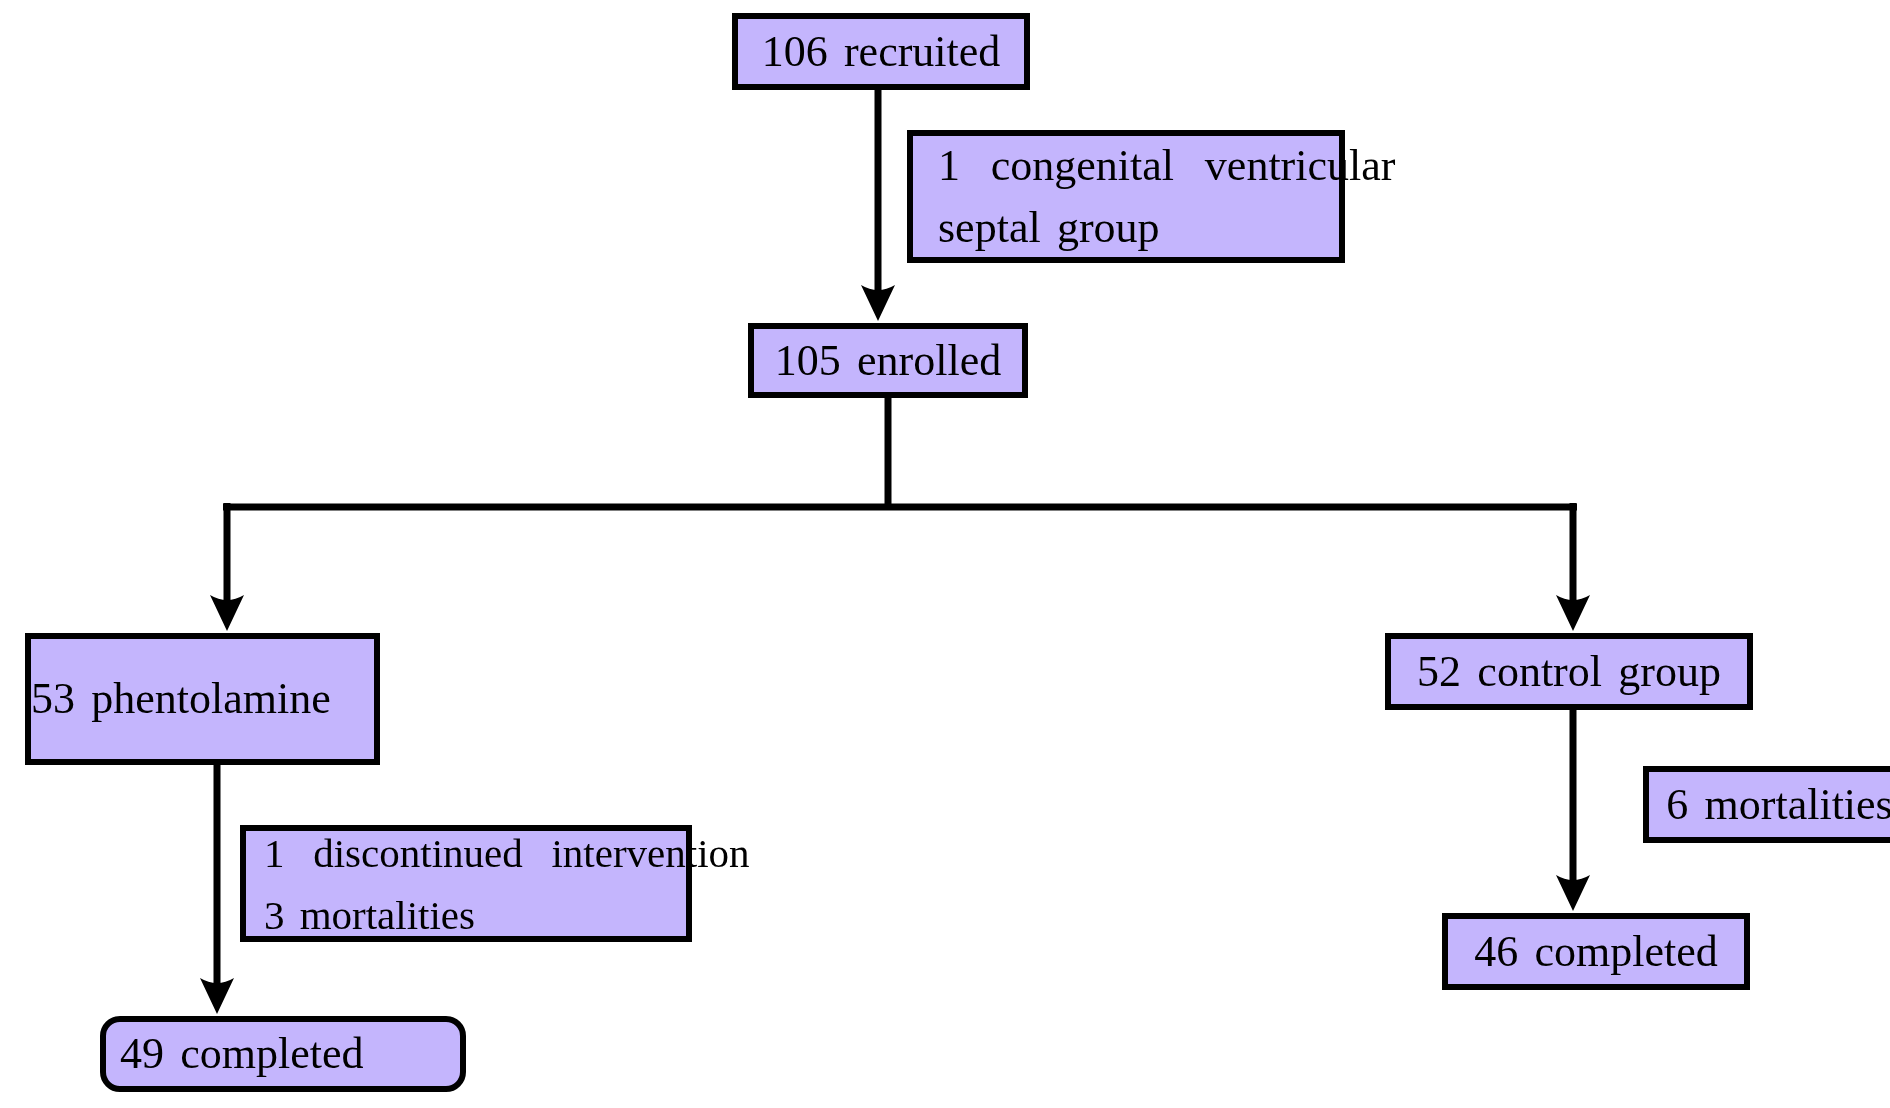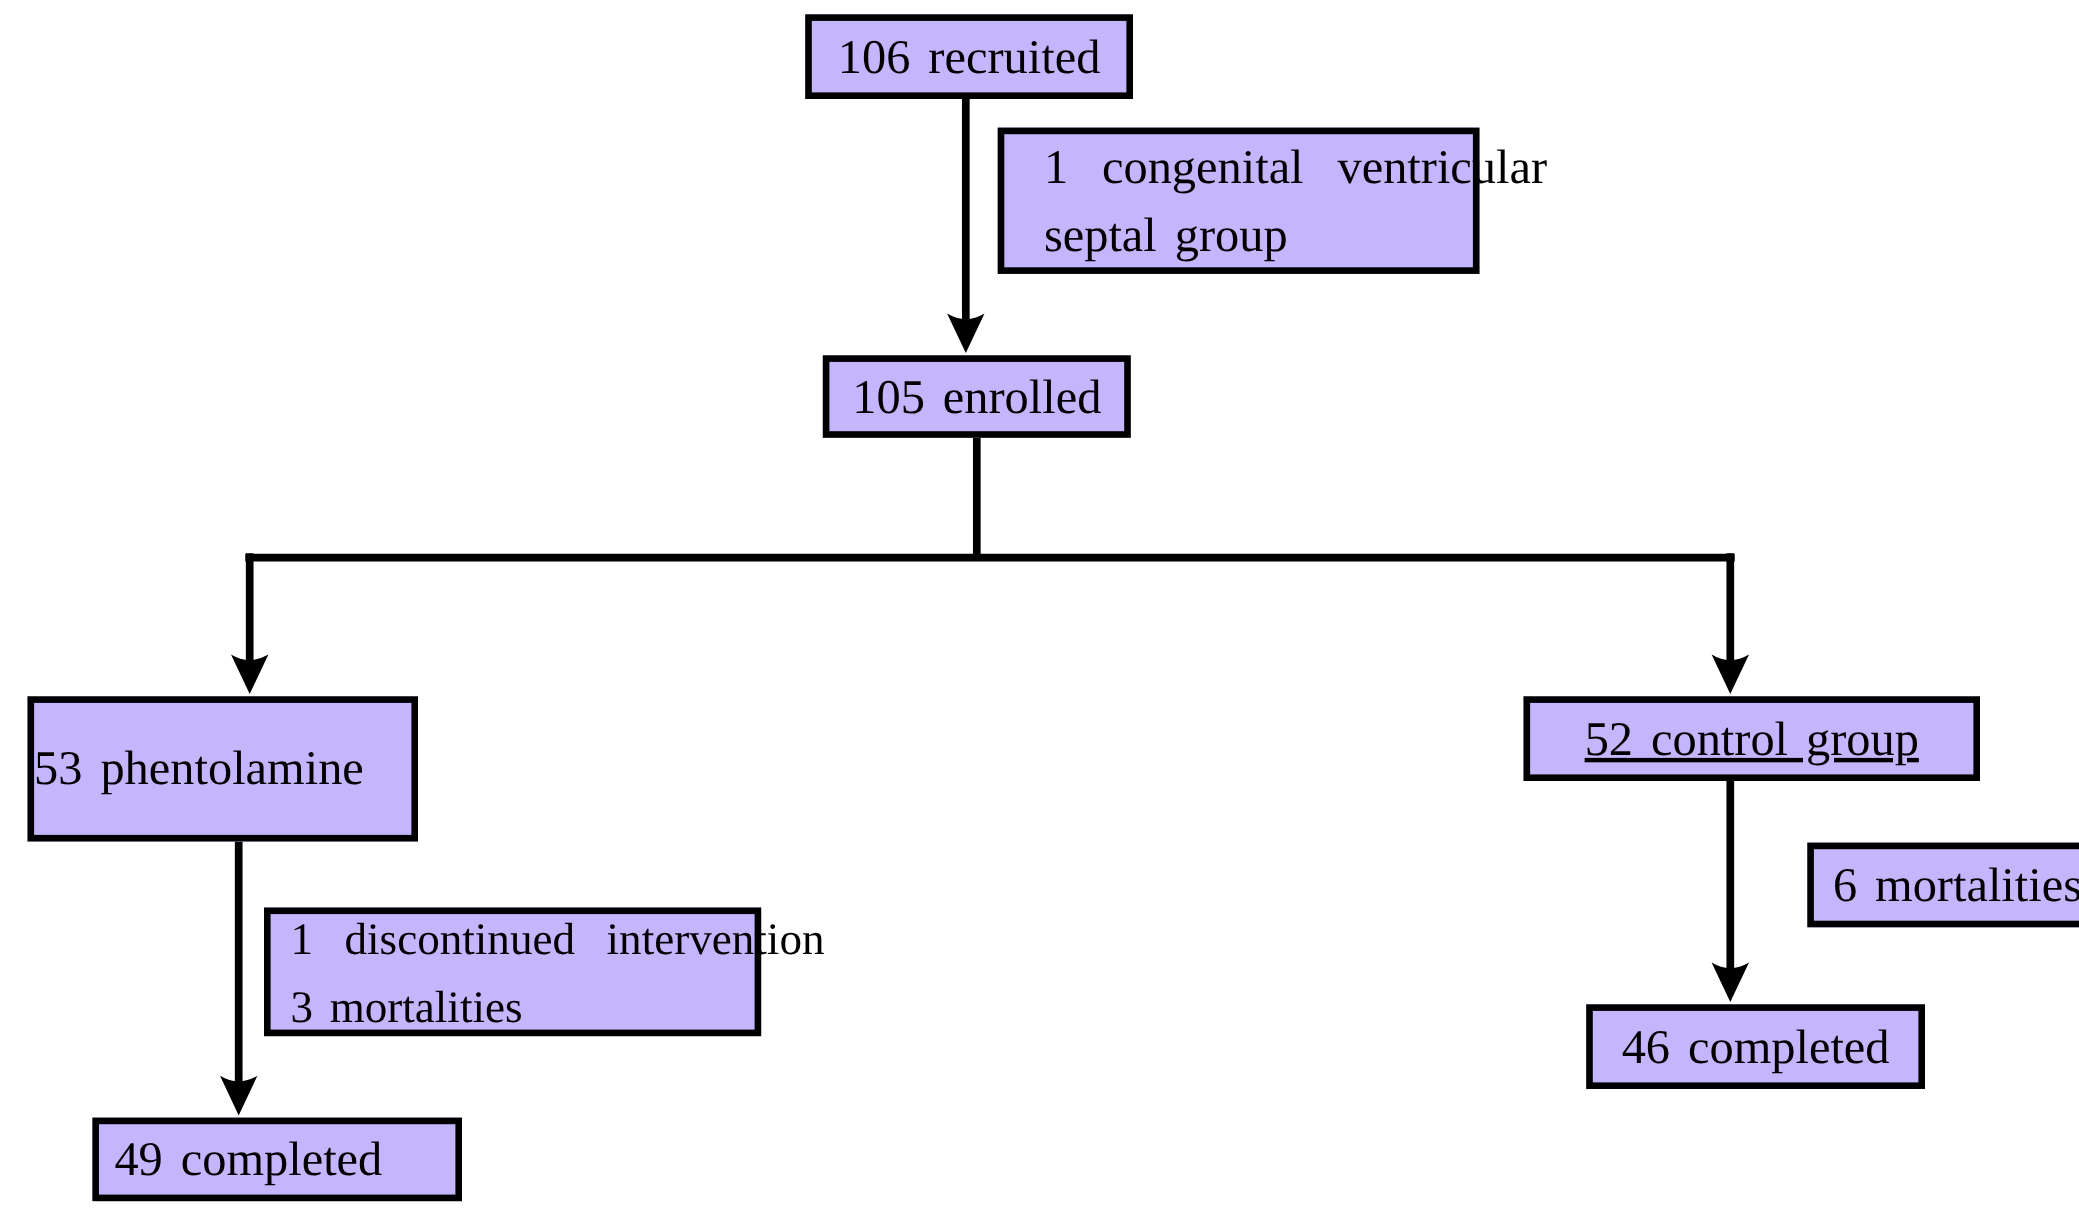--- a/index.html
+++ b/index.html
@@ -40,27 +40,27 @@
   }
   .left-pad {
     display: flex;
     flex-direction: column;
     justify-content: center;
   }
   .wide-space { word-spacing: 0.45em; }
 
   
   #box-recruited        { left: 732px;  top: 13px;   width: 298px; height: 77px;  }
-  #box-exclusion-top    { left: 907px;  top: 116px;  width: 438px; height: 133px; padding-left: 36px; }
+  #box-exclusion-top    { left: 907px;  top: 130px;  width: 438px; height: 133px; padding-left: 25px; }
   #box-enrolled         { left: 748px;  top: 323px;  width: 280px; height: 75px;  }
   #box-treatment        { left: 25px;   top: 633px;  width: 355px; height: 132px; }
-  #box-control          { left: 1385px; top: 633px;  width: 415px; height: 77px; text-decoration: underline;  }
+  #box-control          { left: 1385px; top: 633px;  width: 368px; height: 77px;  }
   #box-excl-treatment   { left: 240px;  top: 825px;  width: 452px; height: 117px; padding-left: 18px; font-size: 41px; }
   #box-excl-control     { left: 1595px; top: 766px;  width: 273px; height: 77px; margin-left: 48px;  }
-  #box-completed-49     { left: 84px;   top: 1016px; width: 336px; height: 76px;  padding-left: 14px; flex-direction: row; justify-content: flex-start; }
+  #box-completed-49     { left: 100px;   top: 1016px; width: 366px; height: 76px;  padding-left: 14px; flex-direction: row; justify-content: flex-start; border-radius: 20px; }
   #box-completed-46     { left: 1442px; top: 913px;  width: 308px; height: 77px;  }
 </style>
 </head>
 <body>
 
 <div id="canvas">
 
   <svg id="connectors" viewBox="0 0 1890 1108" xmlns="http://www.w3.org/2000/svg">
 
     <line x1="878" y1="90" x2="878" y2="296" stroke="#000000" stroke-width="7"></line>

